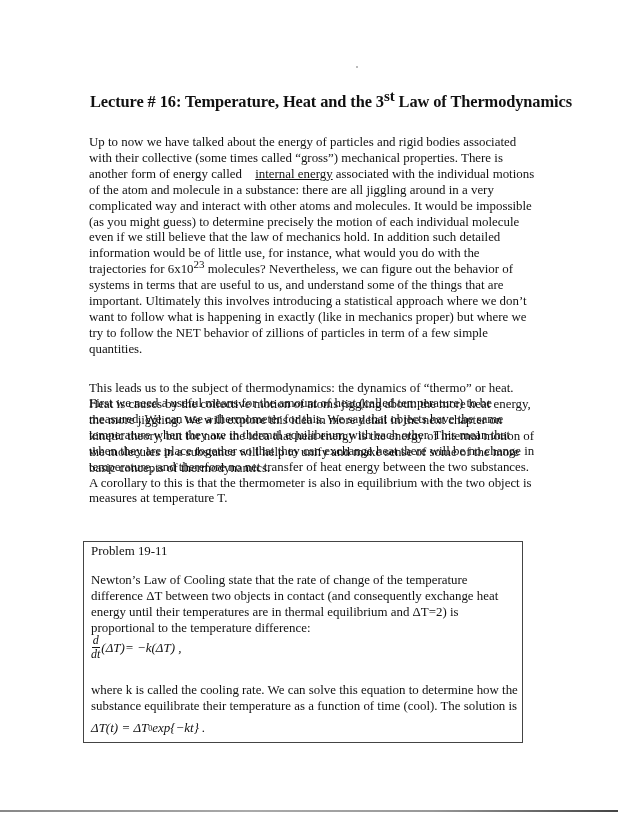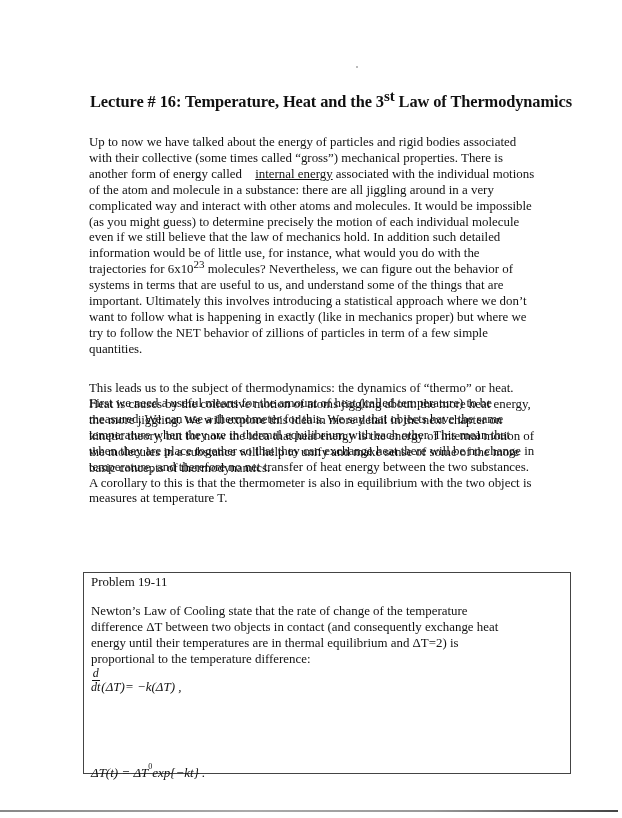--- a/index.html
+++ b/index.html
@@ -16,34 +16,34 @@
   .para {
     position: absolute; left: 89px; width: 446px;
     font-size: 12.9px; line-height: 15.9px; margin: 0;
   }
   .para .ul { text-decoration: underline; margin-left: 10px; }
   .para sup { font-size: 11px; vertical-align: 5px; line-height: 0; text-align: center; }
   #p1 { top: 135px; }
   #p2 { top: 333px; margin-top: 48px; }
   #p3 { top: 396px; }
   .box {
-    position: absolute; left: 83px; top: 572px; width: 488px; height: 202px;
+    position: absolute; left: 83px; top: 541px; width: 440px; height: 202px;
     border: 1.5px solid #444; box-sizing: border-box;
   }
   .box-text { position: absolute; left: 7px; width: 428px; font-size: 12.9px; line-height: 15.9px; }
   #bx-head { top: 2px; }
   #bx-p1 { top: 31px; }
   .eq {
     position: absolute; left: 7px; font-family: "Liberation Serif", serif; font-size: 13px;
     display: flex; align-items: center; white-space: nowrap;
   }
   #eq1 { top: 92px; }
   .frac { display: inline-flex; flex-direction: column; align-items: center; margin-right: 1px; font-style: italic; font-size: 12px; line-height: 13px; }
   .frac .num { border-bottom: 1px solid #111; padding: 0 1px; }
-  .it { font-style: italic; margin-top: 14px; }
+  .it { font-style: italic; }
   #bx-p2 { top: 141px; }
   #eq2 { top: 178px; }
   .sub { font-size: 8px; vertical-align: -3px; }
   .rule {
     position: absolute; left: 0; top: 810px; width: 618px; height: 2px;
     background: linear-gradient(to right, #888, #aaa 40%, #999 70%, #444);
   }
 </style>
 </head>
 <body>
@@ -62,20 +62,21 @@
   <div class="box-text" id="bx-head">Problem 19-11</div>
   <div class="box-text" id="bx-p1">Newton’s Law of Cooling state that the rate of change of the temperature difference ΔT between two objects in contact (and consequently exchange heat energy until their temperatures are in thermal equilibrium and ΔT=2) is proportional to the temperature difference:</div>
   <div class="eq" id="eq1">
     <span class="frac">
       <span class="num">d</span>
       <span class="den">dt</span>
     </span>
     <span class="it">(ΔT)</span>
     <span class="it"> = −k(ΔT) ,</span>
   </div>
+  <div class="box-text" id="bx-p2">where k is called the cooling rate.  We can solve this equation to determine how the substance equilibrate their temperature as a function of time (cool).  The solution is</div>
   <div class="eq" id="eq2">
     <span class="it">ΔT(t) = ΔT</span>
       <span class="sub">0</span>
       <span class="it"> exp{−kt} .</span>
   </div>
 </div>
 
 <div class="rule"></div>
 
 </body></html>

